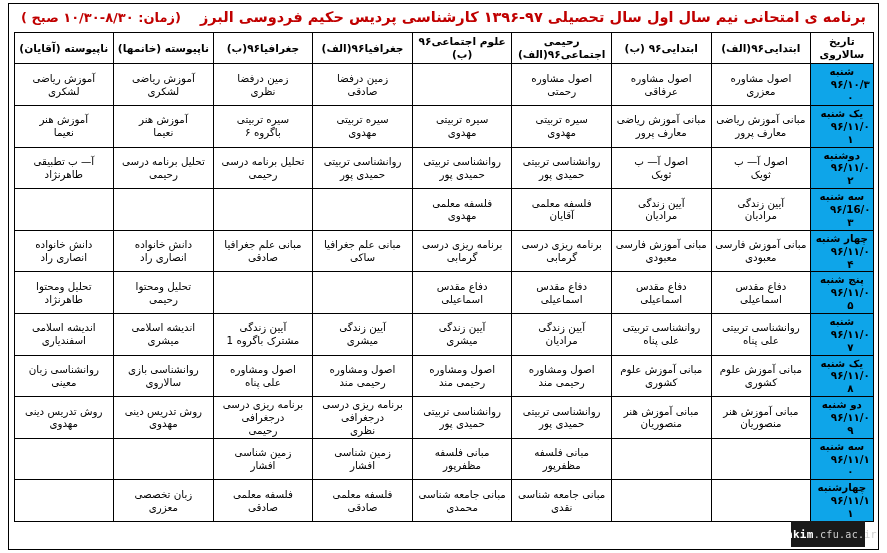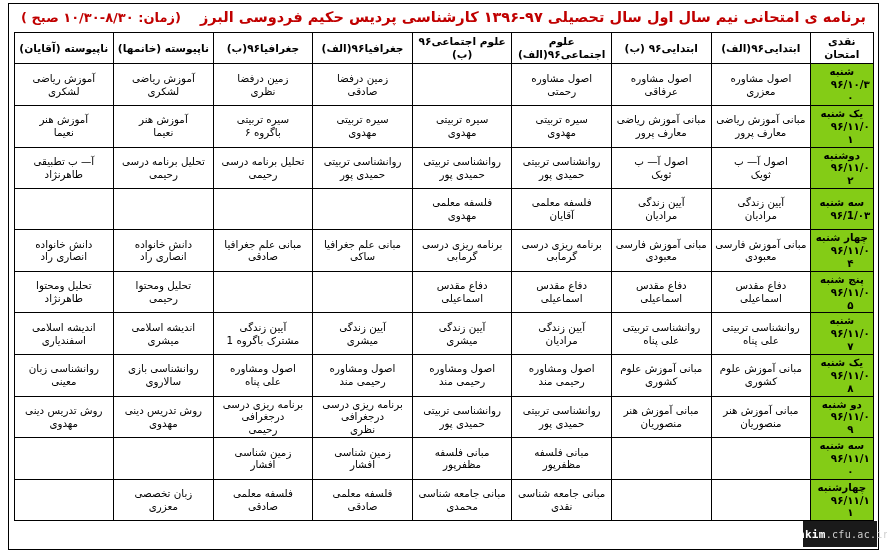--- a/index.html
+++ b/index.html
@@ -56,21 +56,21 @@
     word-wrap: break-word;
   }
   table.sched thead th {
     background: #ffffff;
     font-weight: bold;
     font-size: 10.6px;
     height: 22px;
     padding: 2px 1px;
   }
   td.datecell {
-    background: #84cc16;
+    background: #0ea5e9;
     font-weight: bold;
     font-size: 10.4px;
     line-height: 1.35;
   }
   td.datecell .dow { display: block; }
   td.datecell .dnum { display: block; direction: ltr; unicode-bidi: embed; padding-left: 17px; }
   .cellbody { display: block; }
   .cellbody .l1 { display: block; }
   .cellbody .l2 { display: block; }
   .outer-frame {
@@ -78,21 +78,21 @@
     left: 8px;
     top: 3px;
     width: 871px;
     height: 547px;
     border: 1.5px solid #000000;
     box-sizing: border-box;
     pointer-events: none;
   }
   .logo {
     position: absolute;
-    right: 10px;
+    right: 22px;
     bottom: 6px;
     width: 74px;
     height: 26px;
     background: #1a1a1a;
     color: #ffffff;
     font-size: 11px;
     display: flex;
     align-items: center;
     justify-content: center;
     font-family: "DejaVu Sans Mono", "Liberation Mono", monospace;
@@ -122,24 +122,24 @@
         <col class="c-col">
         <col class="c-col">
         <col class="c-col">
       <col class="c-col">
         <col class="c-col">
         <col class="c-col">
         <col class="c-col">
     </colgroup>
     <thead>
       <tr>
-        <th>نقدی امتحان</th>
+        <th>تاریخ سالاروی</th>
         <th>ابتدایی۹۶(الف)</th>
         <th>ابتدایی۹۶ (ب)</th>
-        <th>علوم اجتماعی۹۶(الف)</th>
+        <th>رحیمی اجتماعی۹۶(الف)</th>
         <th>علوم اجتماعی۹۶ (ب)</th>
         <th>جغرافیا۹۶(الف)</th>
         <th>جغرافیا۹۶(ب)</th>
         <th>ناپیوسته (خانمها)</th>
         <th>ناپیوسته (آقایان)</th>
       </tr>
     </thead>
     <tbody id="tbody">
         <tr>
           <td class="datecell">
@@ -299,21 +299,21 @@
           <td>
             <span class="cellbody">
               <span class="l1">آ— ب تطبیقی</span>
               <span class="l2">طاهرنژاد</span>
             </span>
           </td>
         </tr>
         <tr>
           <td class="datecell">
             <span class="dow">سه شنبه</span>
-            <span class="dnum">۹۶/1/۰۳</span>
+            <span class="dnum">۹۶/16/۰۳</span>
           </td>
           <td>
             <span class="cellbody">
               <span class="l1">آیین زندگی</span>
               <span class="l2">مرادیان</span>
             </span>
           </td>
           <td>
             <span class="cellbody">
               <span class="l1">آیین زندگی</span>

